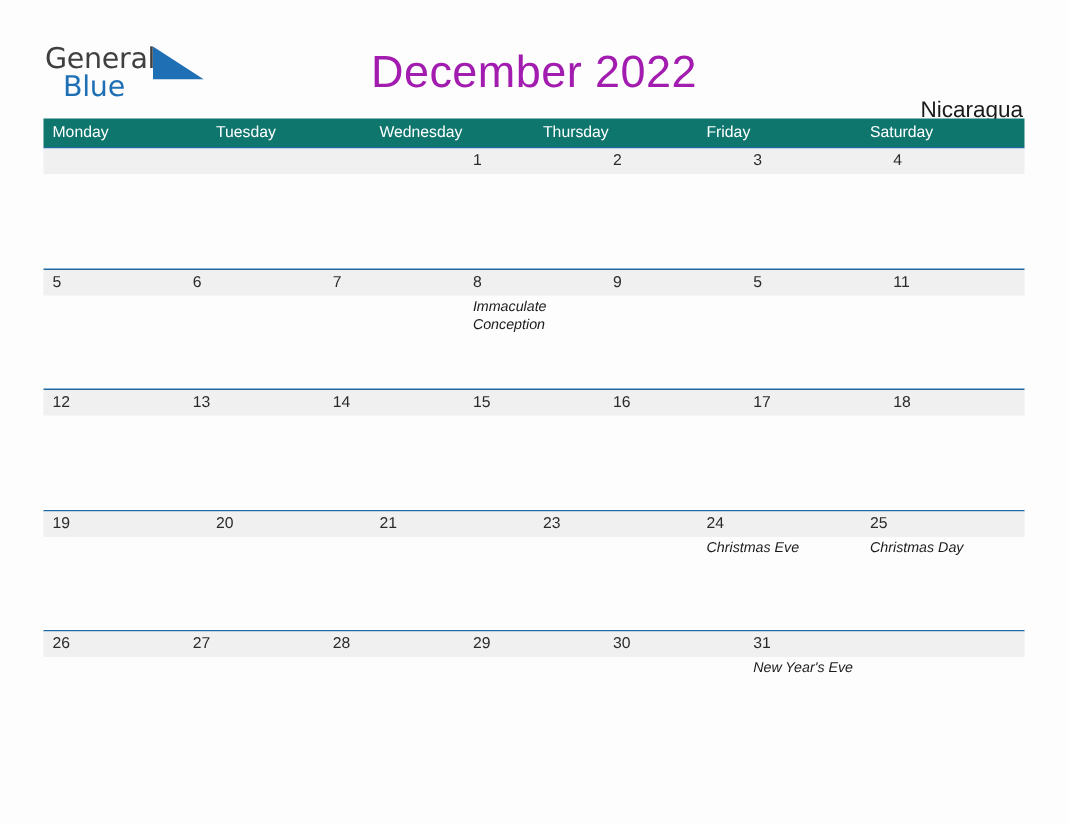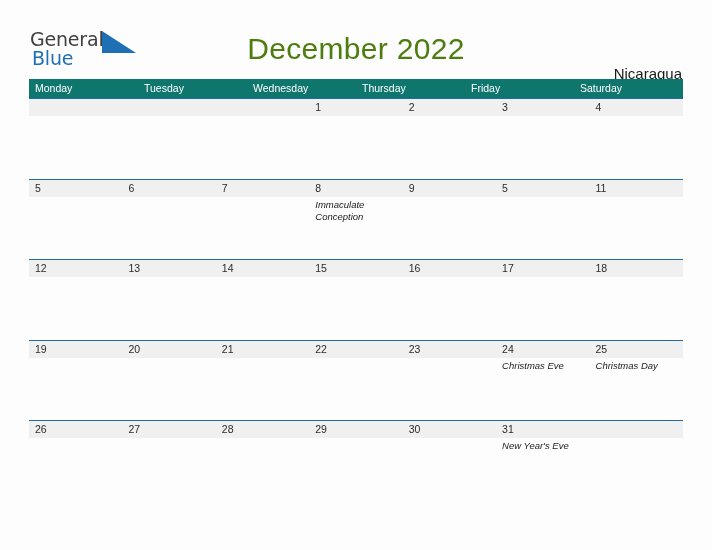--- a/index.html
+++ b/index.html
@@ -33,21 +33,21 @@
     left: 0;
     top: 0;
     font-size: 19px;
     color: #404040;
     letter-spacing: -0.2px;
     line-height: 22px;
     font-family: "DejaVu Sans", sans-serif;
   }
   .logo-blue {
     position: absolute;
-    left: 2px;
+    left: 12px;
     top: 19px;
     font-size: 19px;
     color: #1f6fb5;
     letter-spacing: -0.2px;
     line-height: 22px;
     font-family: "DejaVu Sans", sans-serif;
   }
   .logo-triangle {
     position: absolute;
     left: 72px;
@@ -56,21 +56,21 @@
     height: 22px;
   }
 
   .month-title {
     position: absolute;
     left: 0;
     right: 0;
     top: 32px;
     text-align: center;
     font-size: 30px;
-    color: #4d7c0f;
+    color: #a21caf;
     font-family: "Liberation Sans", sans-serif;
     font-weight: normal;
     letter-spacing: 0.3px;
   }
 
   .country-label {
     position: absolute;
     right: 30px;
     top: 45px;
     font-size: 15px;
@@ -297,24 +297,20 @@
       </div>
       <div class="day-cell">
         <div class="day-number">20</div>
         <div class="day-events"></div>
       </div>
       <div class="day-cell">
         <div class="day-number">21</div>
         <div class="day-events"></div>
       </div>
       <div class="day-cell">
-        <div class="day-number">22</div>
-        <div class="day-events"></div>
-      </div>
-      <div class="day-cell">
         <div class="day-number">23</div>
         <div class="day-events"></div>
       </div>
       <div class="day-cell">
         <div class="day-number">24</div>
         <div class="day-events">
           <div class="event">Christmas Eve</div>
         </div>
       </div>
       <div class="day-cell">

